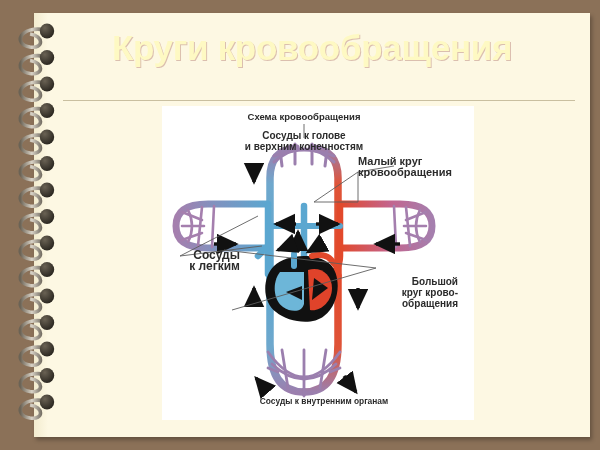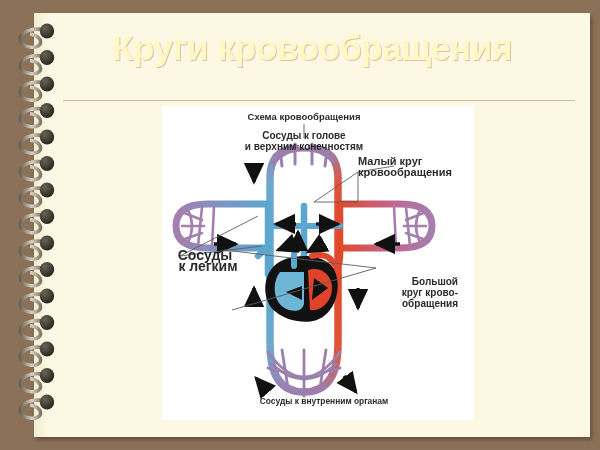--- a/index.html
+++ b/index.html
@@ -245,21 +245,21 @@
     <div class="cap" style="left:56px;top:24px;width:172px;font-size:10px;line-height:11px;">
       <div>Сосуды к голове</div>
       <div>и верхним конечностям</div>
     </div>
 
     <div class="cap" style="left:196px;top:50px;width:92px;font-size:11px;line-height:11px;text-align:left;">
       <div>Малый круг</div>
       <div>кровообращения</div>
     </div>
 
-    <div class="cap" style="left:8px;top:144px;width:70px;font-size:14px;line-height:11px;text-align:center;">
+    <div class="cap" style="left:8px;top:144px;width:70px;font-size:12px;line-height:11px;text-align:right;">
       <div>Сосуды</div>
       <div style="padding-left:6px;">к легким</div>
     </div>
 
     <div class="cap" style="left:224px;top:170px;width:72px;font-size:10px;line-height:11px;text-align:right;">
       <div>Большой</div>
       <div>круг крово-</div>
       <div>обращения</div>
     </div>
 

